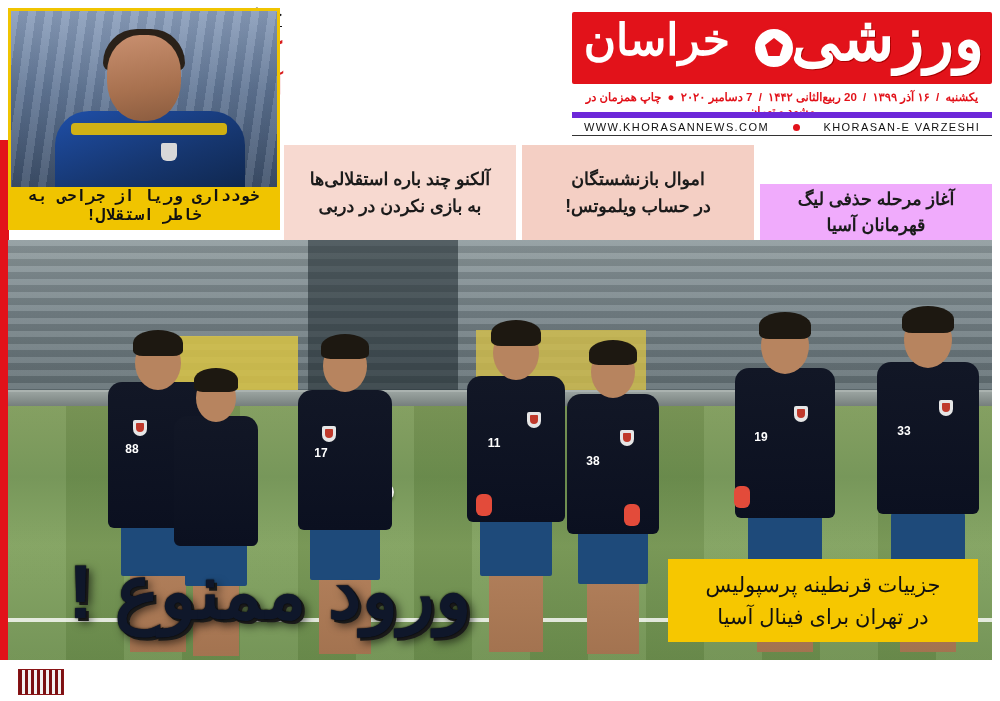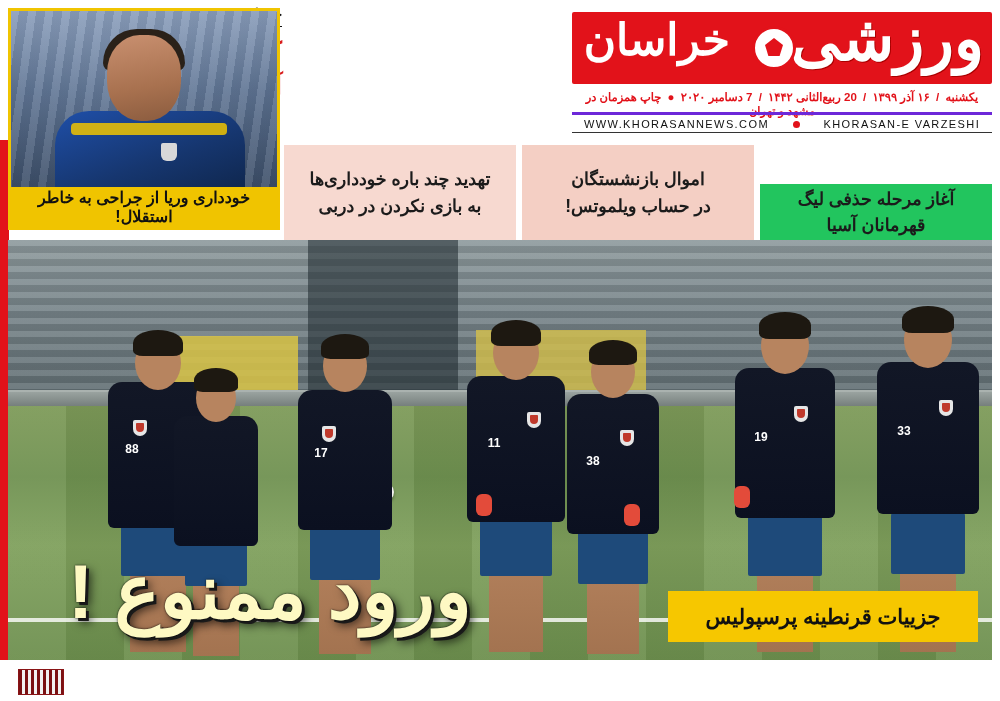--- a/index.html
+++ b/index.html
@@ -106,21 +106,21 @@
     font-size: 11.5px;
     color: #e2121a;
     font-weight: 600;
     text-align: center;
   }
   .dateline .sep { color: #e2121a; padding: 0 3px; }
   .site-row {
     position: absolute;
     top: 108px; right: 0;
     width: 420px;
-    border-top: 3px solid #6d28d9;
+    border-top: 6px solid #6d28d9;
     border-bottom: 1px solid #333;
     padding: 3px 0 2px;
     display: flex;
     justify-content: space-around;
     align-items: center;
     font-size: 11px;
     letter-spacing: 1.4px;
     color: #111;
     direction: ltr;
   }
@@ -198,20 +198,21 @@
     color: #111;
     font-size: 16px;
     font-weight: 700;
     direction: rtl;
     display: flex;
     align-items: center;
     justify-content: center;
     text-align: center;
     line-height: 1.2;
     padding: 0 8px;
+    font-family: Liberation Mono, monospace;
   }
 
   
   .teasers {
     position: absolute;
     top: 145px; right: 8px;
     width: 708px; height: 95px;
     display: flex;
     gap: 6px;
     direction: rtl;
@@ -224,21 +225,21 @@
     text-align: center;
     direction: rtl;
     font-size: 17.5px;
     font-weight: 700;
     line-height: 1.5;
     padding: 6px 8px;
     color: #1b1b1b;
   }
   .teaser-0 { background: #f7d9d0; }
   .teaser-1 { background: #f4cfc4; }
-  .teaser-2 { background: #22c55e; margin-top: 39px; }
+  .teaser-2 { background: #f0abfc; margin-top: 39px; }
 
   
   .main-photo {
     position: absolute;
     top: 240px; left: 8px; right: 8px;
     height: 420px;
     overflow: hidden;
     background: #6d8d52;
   }
   .sky-stand {
@@ -339,39 +340,39 @@
     width: 16px; height: 22px;
     background: #e34b3a; border-radius: 6px;
   }
 
   
   .big-title {
     position: absolute;
     left: 60px; bottom: 30px;
     font-size: 76px;
     font-weight: 800;
-    color: #fef9c3;
+    color: #0f172a;
     direction: rtl;
     letter-spacing: -2px;
     text-shadow:
       0 0 2px #000, 3px 3px 0 #1a1a1a, 5px 5px 10px rgba(0,0,0,.65);
     line-height: 1;
   }
 
   
   .yellow-caption {
     position: absolute;
     right: 14px; bottom: 18px;
     width: 310px;
     background: #f6c700;
     color: #111;
     direction: rtl;
     text-align: center;
     font-size: 21px;
-    font-weight: 700;
+    font-weight: 400;
     line-height: 1.5;
     padding: 10px 12px;
   }
 
   
   .footer {
     position: absolute;
     left: 0; right: 0; bottom: 0;
     height: 41px;
     background: #ffffff;
@@ -456,21 +457,21 @@
       </div>
     </div>
     <div class="teaser teaser-1">
       <div>
         <div>اموال بازنشستگان</div>
         <div>در حساب ویلموتس!</div>
       </div>
     </div>
     <div class="teaser teaser-0">
       <div>
-        <div>تهدید چند باره خودداری‌ها</div>
+        <div>آلکنو چند باره استقلالی‌ها</div>
         <div>به بازی نکردن در دربی</div>
       </div>
     </div>
   </div>
 
   <div class="main-photo">
     <div class="sky-stand"></div>
     <div class="stand-rows"></div>
     <div class="stand-dark"></div>
     <div class="stand-yellow-1"></div>
@@ -551,20 +552,21 @@
       <div class="p-logo" style="top:94px;margin-left:18px;"></div>
       <div class="p-num" style="top:118px;margin-left:-24px;">33</div>
       <div class="p-head" style="top:6px;width:48px;height:56px;"></div>
       <div class="p-hair" style="top:0px;width:52px;height:27px;"></div>
     </div>
 
     <div class="big-title">ورود ممنوع !</div>
 
     <div class="yellow-caption">
       <div>جزییات قرنطینه پرسپولیس</div>
+      <div>در تهران برای فینال آسیا</div>
     </div>
   </div>
 
   <div class="footer">
     <div class="qr"></div>
   </div>
 
 </div>
 
 </body></html>

